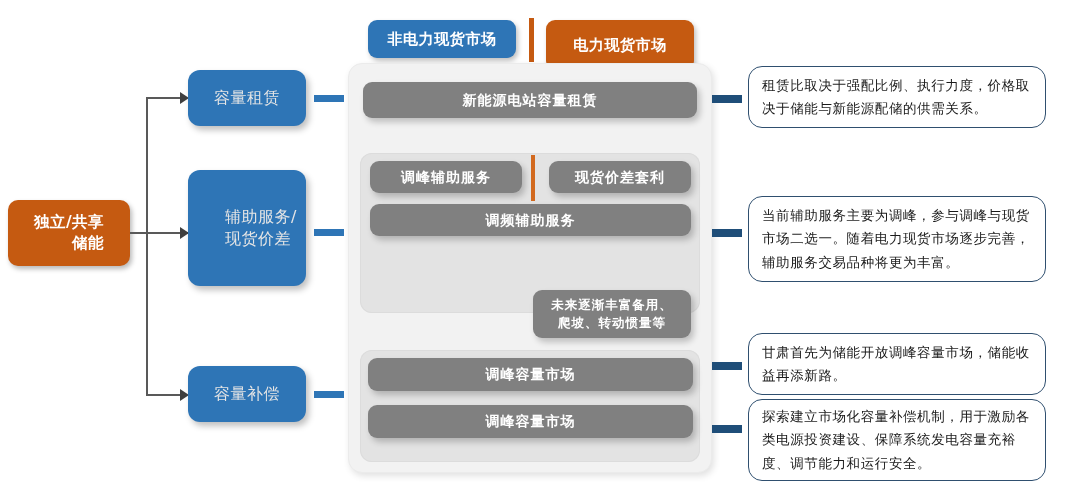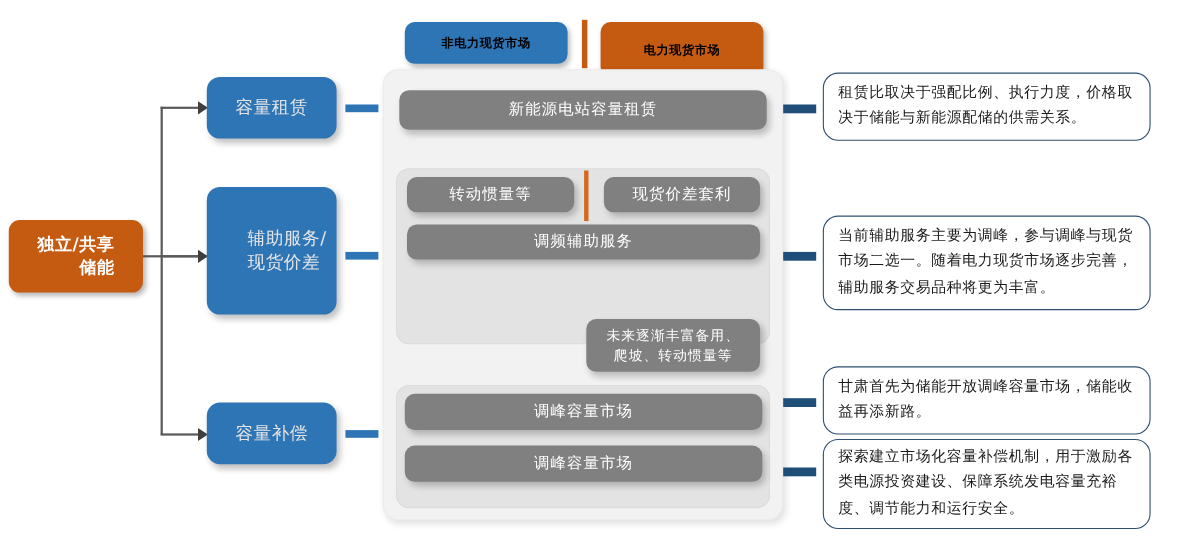--- a/index.html
+++ b/index.html
@@ -58,21 +58,21 @@
   .s3{left:314px;top:391px;}
   .r1{left:712px;top:95px;}
   .r2{left:712px;top:229px;}
   .r3{left:712px;top:362px;}
   .r4{left:712px;top:425px;}
 
   
   .chip{
     border-radius:9px;box-shadow:2px 3px 5px rgba(0,0,0,.25);
     display:flex;align-items:center;justify-content:center;
-    color:#000000;font-weight:bold;font-size:11px;letter-spacing:.6px;
+    color:#ffffff;font-weight:bold;font-size:15px;letter-spacing:.6px;
   }
   .chip-blue{left:368px;top:20px;width:148px;height:38px;background:#2e75b6;}
   .chip-orange{left:546px;top:20px;width:148px;height:50px;background:#c55a11;}
   .chip-div{left:529px;top:18px;width:5px;height:44px;background:#c55a11;}
 
   
   .panel{
     left:348px;top:63px;width:364px;height:410px;
     background:#f2f2f2;border-radius:14px;
     border:1px solid #ebebeb;
@@ -85,40 +85,40 @@
     box-shadow:inset 0 0 0 1px #dcdcdc;
   }
   .g-mid{left:360px;top:153px;width:340px;height:160px;}
   .g-bot{left:360px;top:350px;width:340px;height:112px;}
 
   
   .item{
     background:#808080;border-radius:9px;
     box-shadow:3px 4px 6px rgba(0,0,0,.22);
     display:flex;align-items:center;justify-content:center;
-    color:#ffffff;font-size:14px;font-weight:normal;
+    color:#ffffff;font-size:14px;font-weight:bold;
     text-align:center;line-height:1.45;letter-spacing:1px;
     font-family:"DejaVu Serif","Liberation Serif",serif;
   }
   .i-lease{left:363px;top:82px;width:334px;height:36px;}
   .i-peak{left:370px;top:161px;width:152px;height:32px;}
   .i-spot{left:549px;top:161px;width:142px;height:32px;}
   .i-freq{left:370px;top:204px;width:321px;height:32px;}
   .i-future{left:533px;top:252px;width:158px;height:48px;font-size:12.5px;margin-top:38px;}
   .orange-div{left:531px;top:155px;width:3.5px;height:46px;background:#d2691e;}
 
   .i-cap-mkt{left:368px;top:358px;width:325px;height:33px;}
   .i-cap-comp{left:368px;top:405px;width:325px;height:33px;}
 
   
   .callout{
     background:#ffffff;border:1.4px solid #2f4f6f;border-radius:14px;
     color:#1a1a1a;font-size:13.5px;line-height:1.72;
     letter-spacing:.6px;padding:21px 13px;
-    font-family:Liberation Mono, monospace;
+    font-family:Liberation Sans, sans-serif;
     display:flex;align-items:center;
   }
   .c1{left:748px;top:66px;width:298px;height:62px;}
   .c2{left:748px;top:196px;width:298px;height:86px;}
   .c3{left:748px;top:333px;width:298px;height:62px;}
   .c4{left:748px;top:399px;width:298px;height:82px;}
 </style>
 </head>
 <body>
 
@@ -147,21 +147,21 @@
 
   <div class="abs chip chip-blue">非电力现货市场</div>
   <div class="abs chip-div"></div>
   <div class="abs chip chip-orange">电力现货市场</div>
 
   <div class="abs panel"></div>
 
   <div class="abs item i-lease">新能源电站容量租赁</div>
 
   <div class="abs group g-mid"></div>
-  <div class="abs item i-peak">转动惯量等</div>
+  <div class="abs item i-peak">调峰辅助服务</div>
   <div class="abs orange-div"></div>
   <div class="abs item i-spot">现货价差套利</div>
   <div class="abs item i-freq">调频辅助服务</div>
   <div class="abs item i-future" style="white-space: pre-line;">未来逐渐丰富备用、
 爬坡、转动惯量等</div>
 
   <div class="abs group g-bot"></div>
   <div class="abs item i-cap-mkt">调峰容量市场</div>
   <div class="abs item i-cap-comp">调峰容量市场</div>
 

